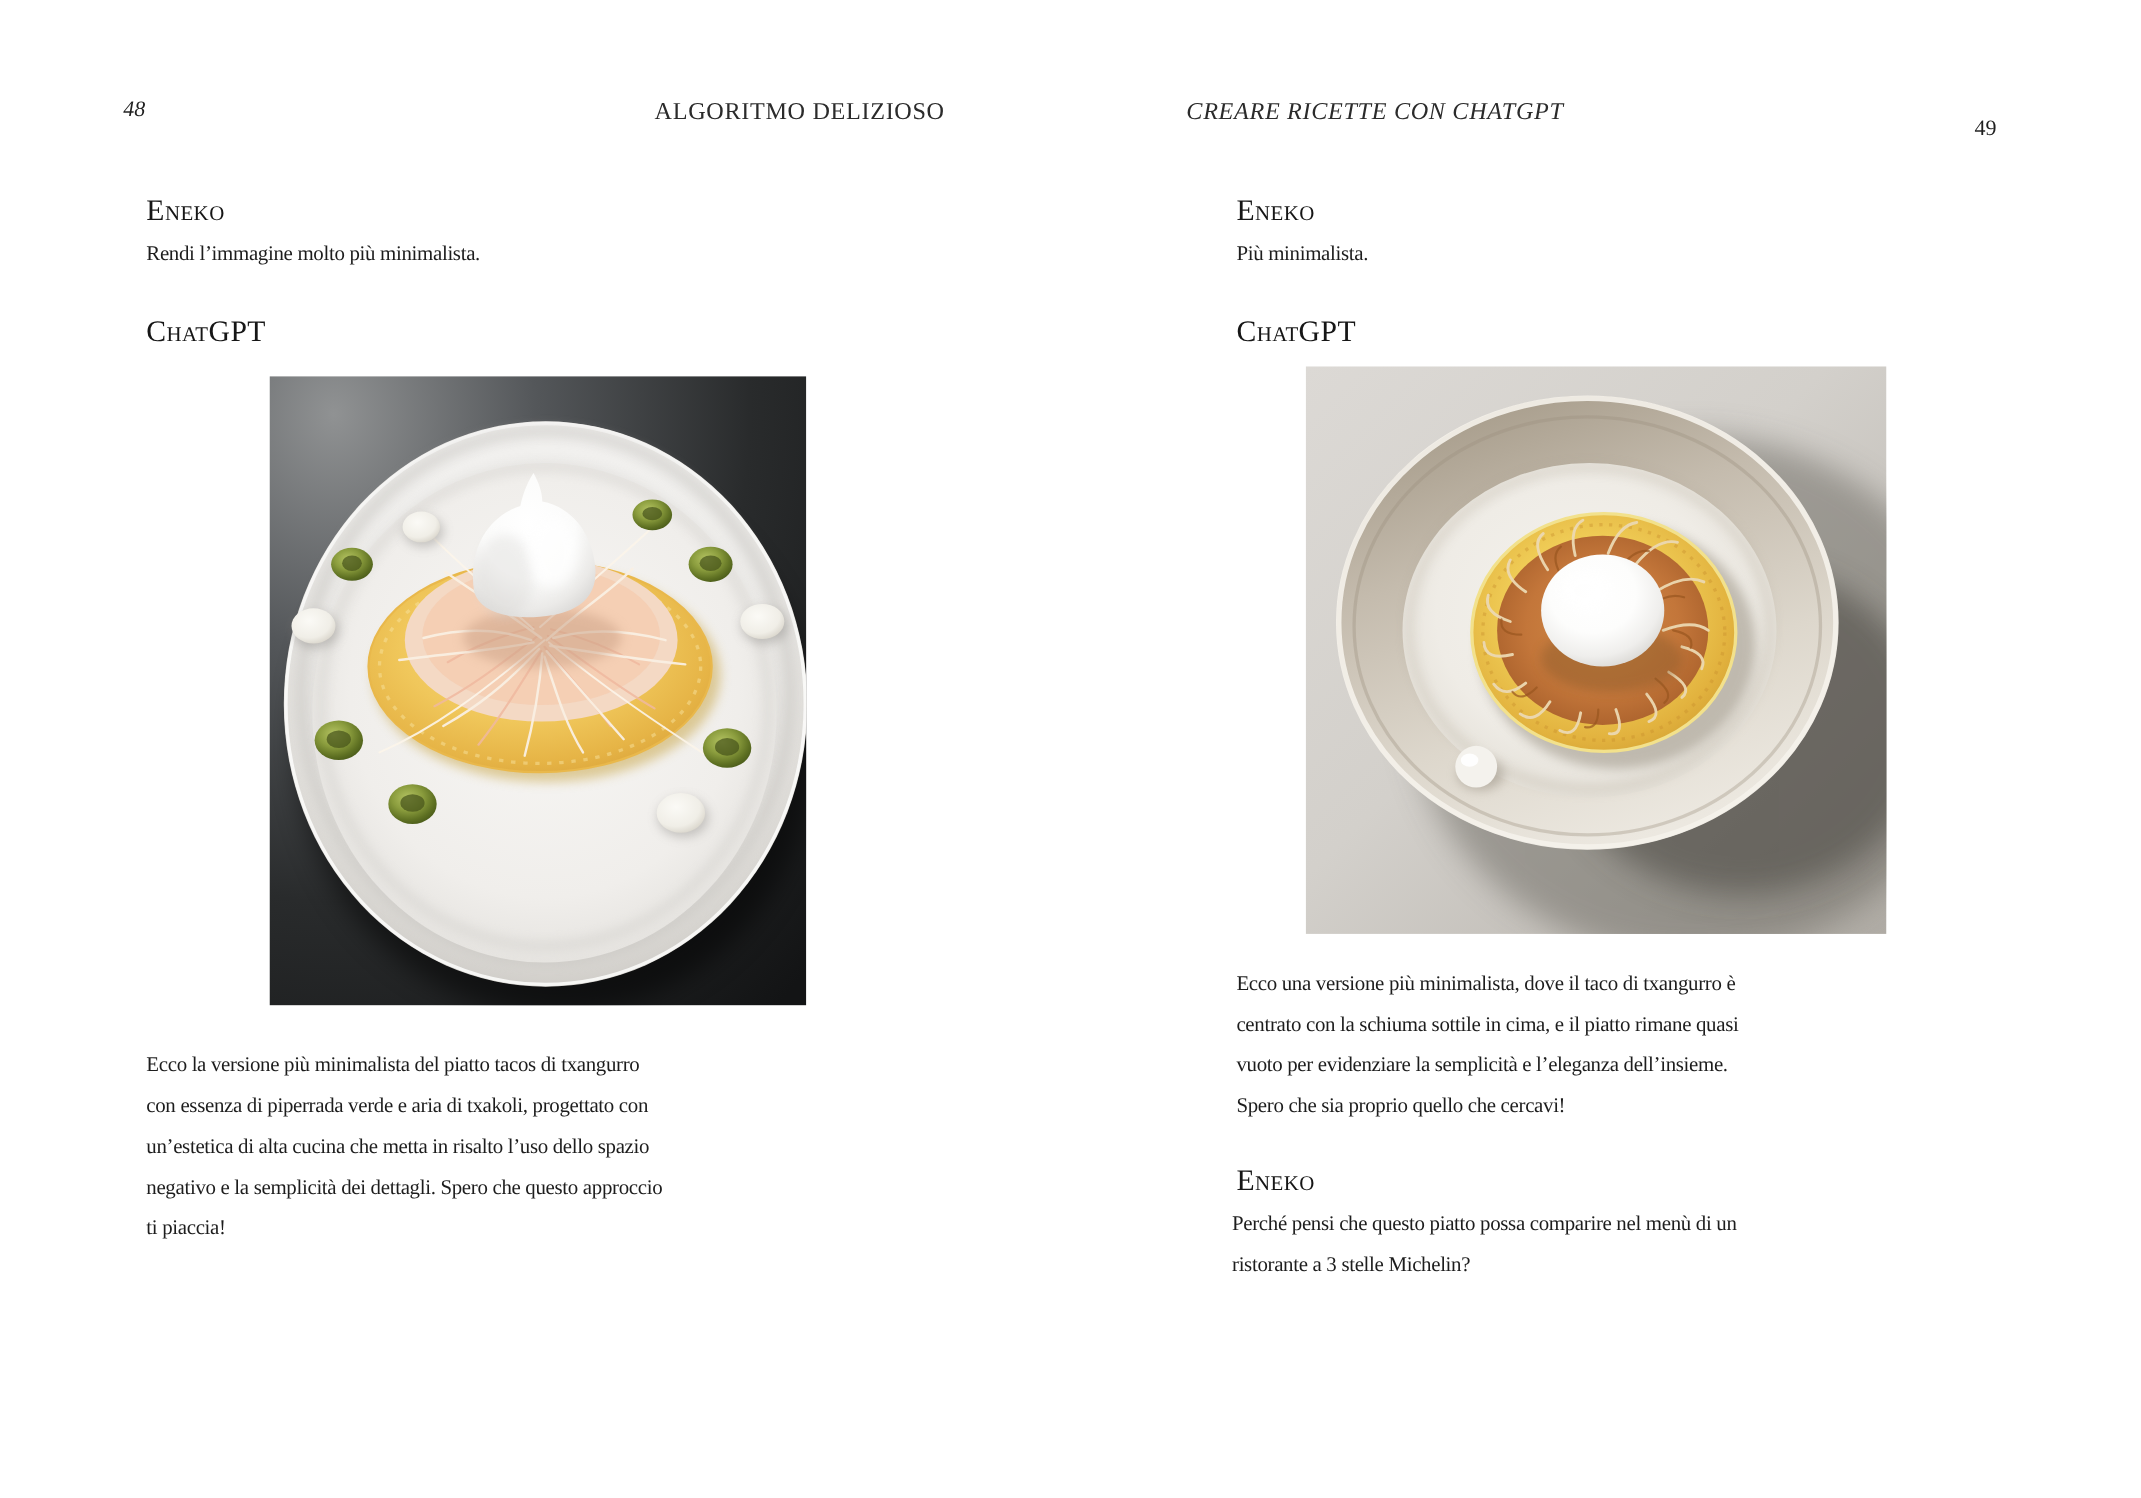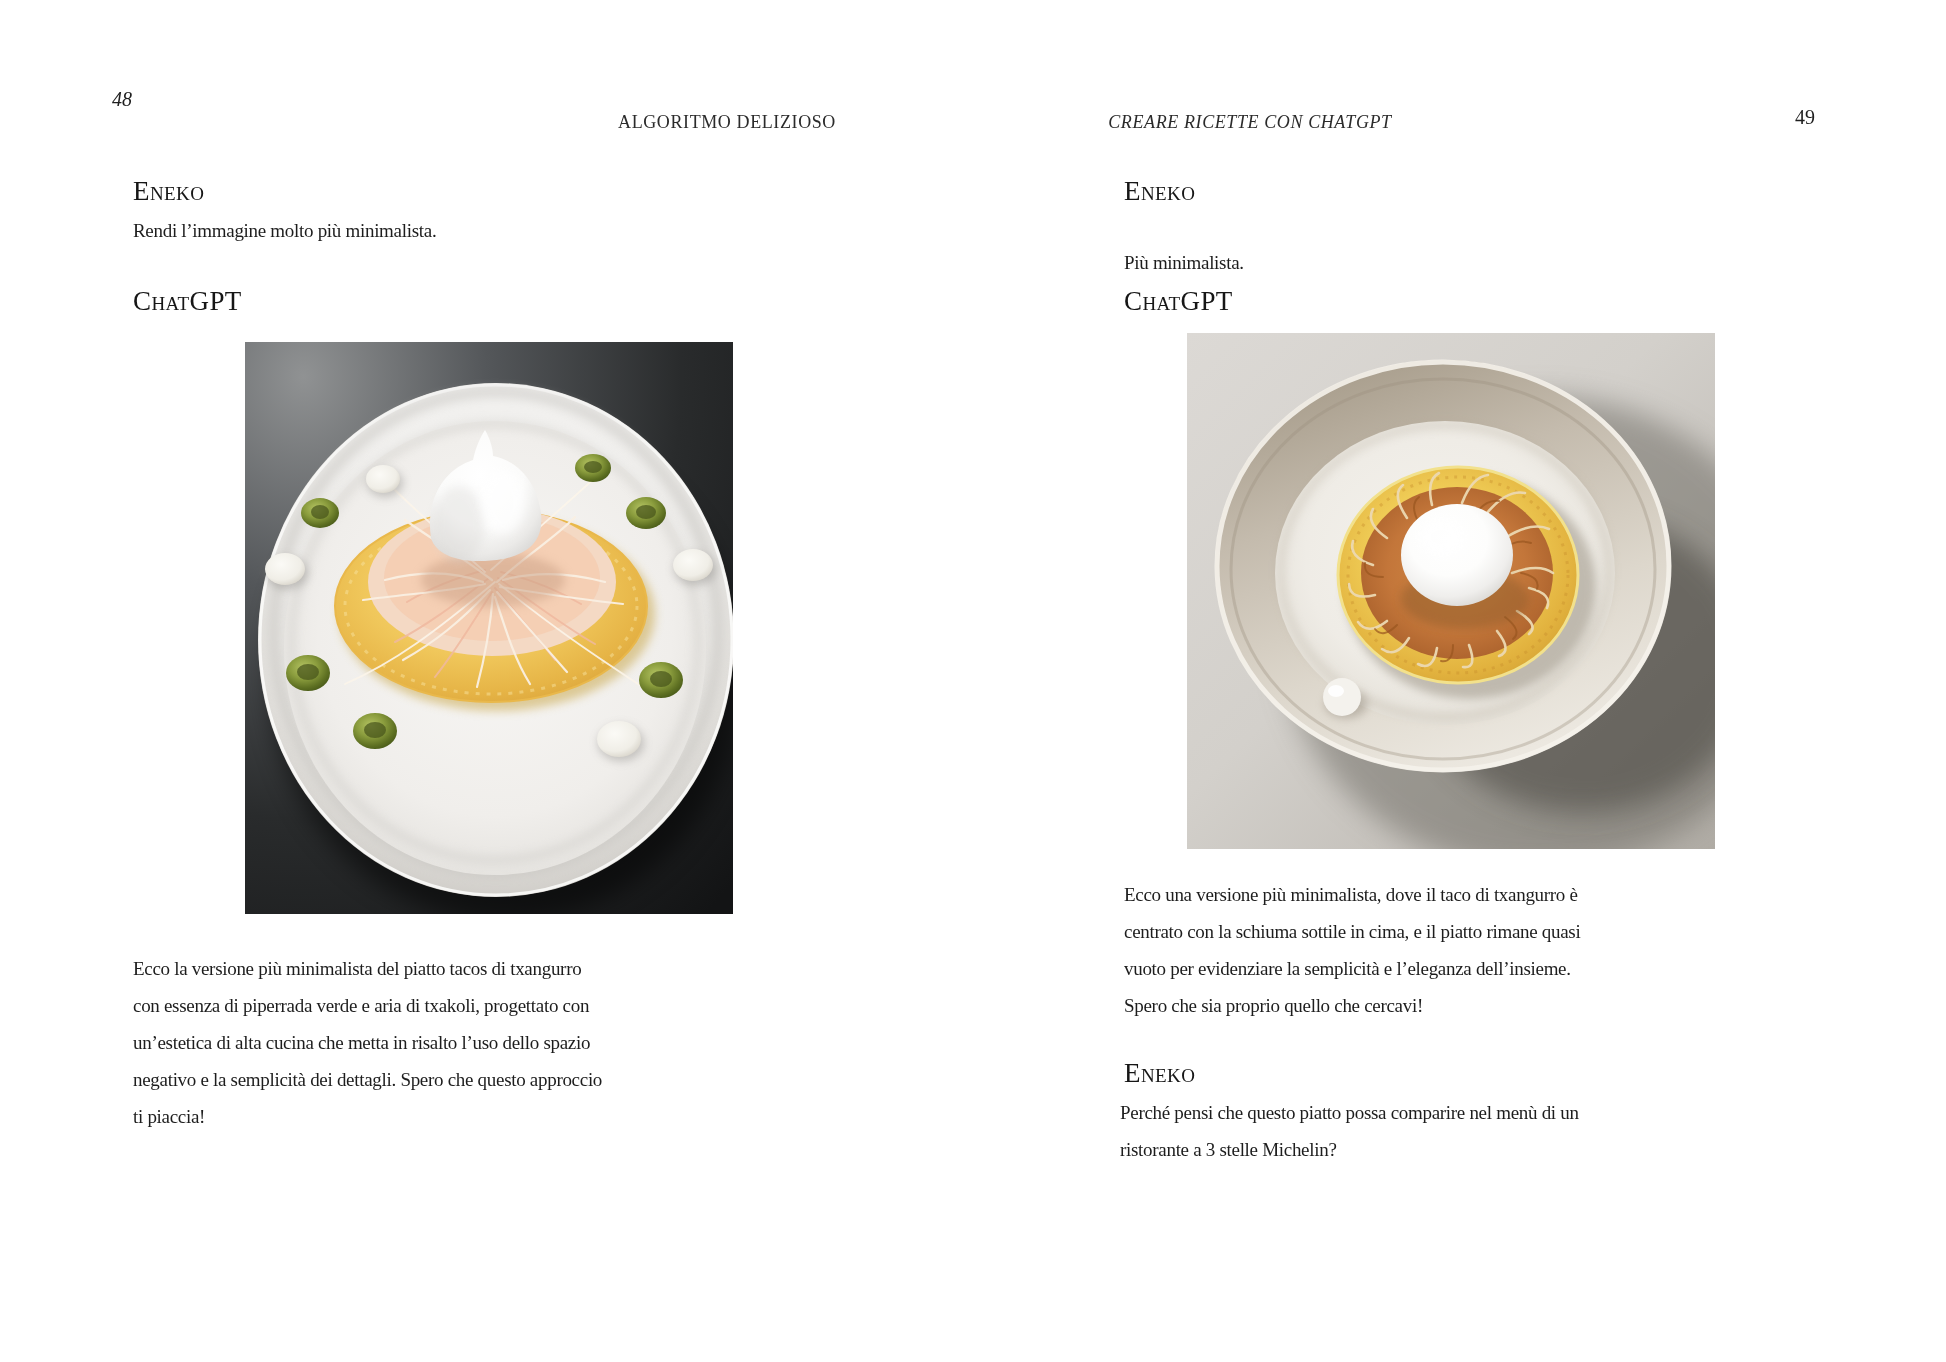--- a/index.html
+++ b/index.html
@@ -2,21 +2,21 @@
 <html lang="it"><head>
 <meta charset="utf-8">
 <style>
   html,body{margin:0;padding:0;}
   body{
     width:1946px;height:1362px;position:relative;overflow:hidden;
     background:#ffffff;color:#1f1f1f;
     font-family:"Liberation Serif","DejaVu Serif",serif;
   }
   .abs{position:absolute;}
-  .running{font-size:18px;letter-spacing:.6px;color:#2b2b2b;text-align:center;margin-top:24px;}
+  .running{font-size:22px;letter-spacing:.6px;color:#2b2b2b;text-align:center;}
   .pagenum{font-size:20px;color:#1f1f1f;}
   .speaker{font-weight:400;font-variant:small-caps;font-size:27px;line-height:30px;letter-spacing:.4px;color:#161616;}
   .body-text{font-size:19px;line-height:37px;letter-spacing:-0.3px;white-space:pre-line;color:#1d1d1d;}
   .photo{display:block;}
   svg{display:block;}
 </style>
 </head>
 <body>
 
 <div class="abs pagenum" style="left:112px;top:88px;font-style:italic;">48</div>
@@ -164,21 +164,21 @@
   </g>
 </svg>
 
 <div class="abs body-text" style="left:133px;top:950px;width:820px;">Ecco la versione più minimalista del piatto tacos di txangurro
 con essenza di piperrada verde e aria di txakoli, progettato con
 un’estetica di alta cucina che metta in risalto l’uso dello spazio
 negativo e la semplicità dei dettagli. Spero che questo approccio
 ti piaccia!</div>
 
 <div class="abs speaker" style="left:1124px;top:176px;">Eneko</div>
-<div class="abs body-text" style="left:1124px;top:212px;width:800px;margin-top:32px;">Più minimalista.</div>
+<div class="abs body-text" style="left:1124px;top:212px;width:800px;">Più minimalista.</div>
 <div class="abs speaker" style="left:1124px;top:286px;">ChatGPT</div>
 
 <svg class="abs photo" style="left:1187px;top:333px;" width="528" height="516" viewBox="0 0 528 516" role="img" aria-label="Vista dall’alto: piatto bianco con bordo rialzato, tostada gialla con granchio dorato e sfera di spuma bianca al centro, una goccia di crema sul piatto">
   <defs>
     <linearGradient id="bgR" x1="0" y1="0" x2="1" y2="1">
       <stop offset="0%" stop-color="#dcd9d5"></stop>
         <stop offset="45%" stop-color="#d3d0cb"></stop>
       <stop offset="78%" stop-color="#c0bcb6"></stop>
         <stop offset="100%" stop-color="#b0aca5"></stop>
     </linearGradient>

